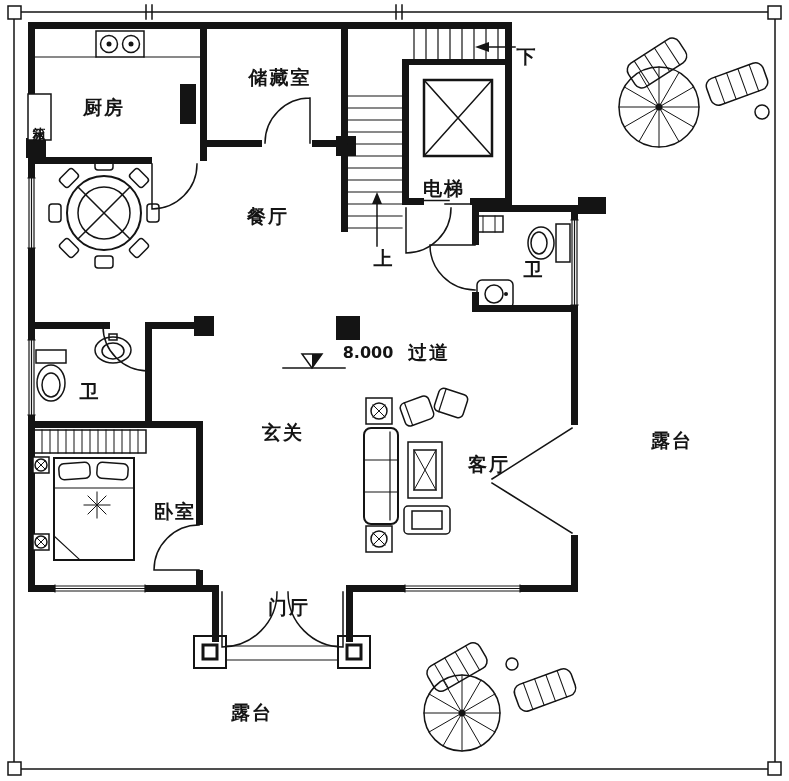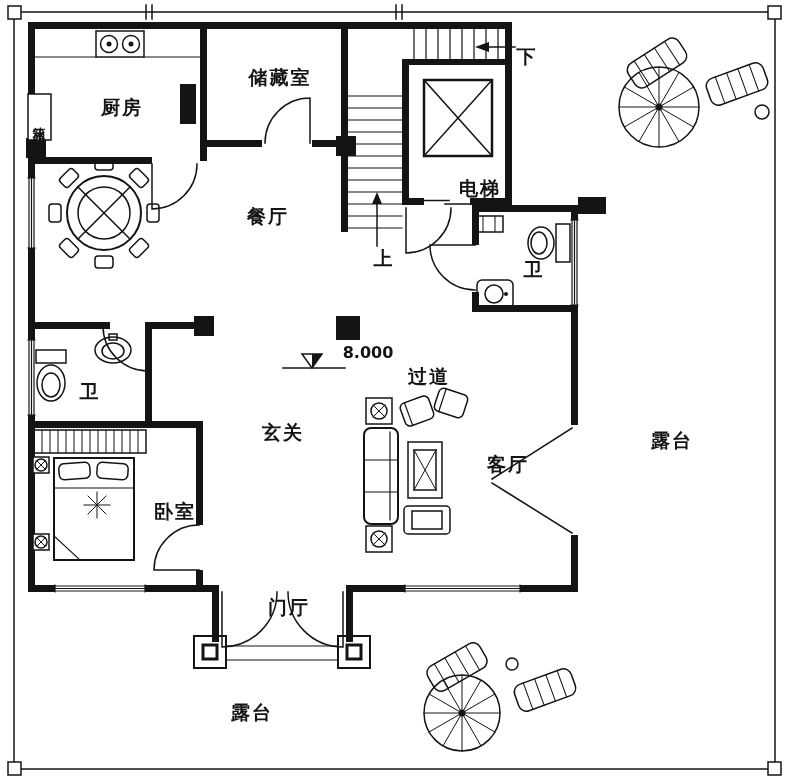--- a/index.html
+++ b/index.html
@@ -296,32 +296,32 @@
           <rect x="-30" y="-14" width="60" height="28" rx="8"></rect>
           <path d="M-18,-14 V14 M-6,-14 V14 M6,-14 V14 M18,-14 V14" stroke-width="1"></path>
         </g>
         <circle cx="512" cy="664" r="6"></circle>
       </g>
 
     </g>
   </svg>
 
   <div class="labels">
-    <div class="lbl" style="left:122px; top:107px;font-family:Liberation Serif, serif;">厨房</div>
+    <div class="lbl" style="left:104px; top:107px;font-family:Liberation Serif, serif;">厨房</div>
     <div class="lbl vertical" style="left:39px; top:117px;">冰箱</div>
     <div class="lbl" style="left:280px; top:77px;">储藏室</div>
     <div class="lbl" style="left:527px; top:56px;">下</div>
-    <div class="lbl" style="left:480px; top:188px;">电梯</div>
+    <div class="lbl" style="left:444px; top:188px;">电梯</div>
     <div class="lbl" style="left:268px; top:216px;text-align:center;">餐厅</div>
     <div class="lbl" style="left:384px; top:258px;">上</div>
     <div class="lbl" style="left:534px; top:269px;">卫</div>
     <div class="lbl num" style="left:368px; top:353px;">8.000</div>
-    <div class="lbl" style="left:429px; top:352px;margin-top:24px;">过道</div>
+    <div class="lbl" style="left:429px; top:352px;">过道</div>
     <div class="lbl" style="left:90px; top:391px;">卫</div>
     <div class="lbl" style="left:283px; top:432px;font-family:Liberation Serif, serif;">玄关</div>
-    <div class="lbl" style="left:508px; top:464px;">客厅</div>
+    <div class="lbl" style="left:489px; top:464px;">客厅</div>
     <div class="lbl" style="left:672px; top:440px;">露台</div>
     <div class="lbl" style="left:175px; top:511px;">卧室</div>
     <div class="lbl" style="left:289px; top:607px;">门厅</div>
     <div class="lbl" style="left:252px; top:712px;">露台</div>
   </div>
 
 </div>
 
 </body></html>

